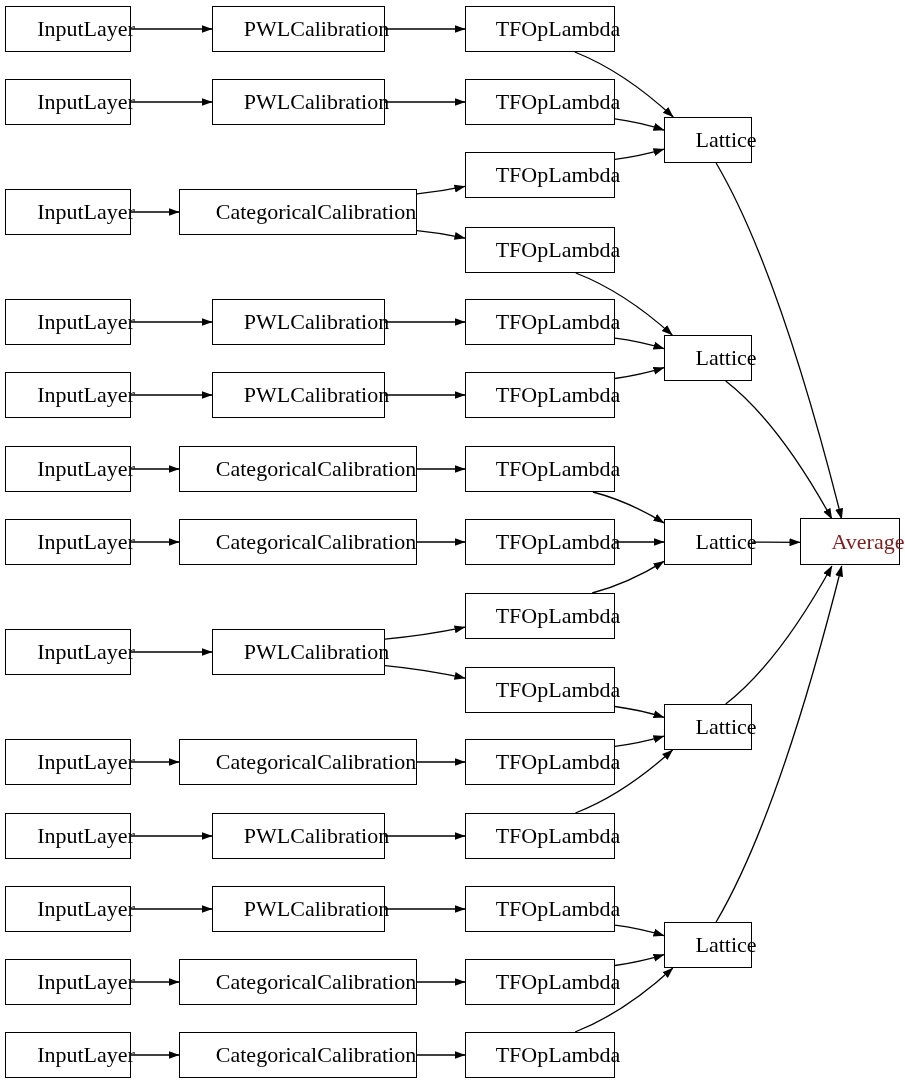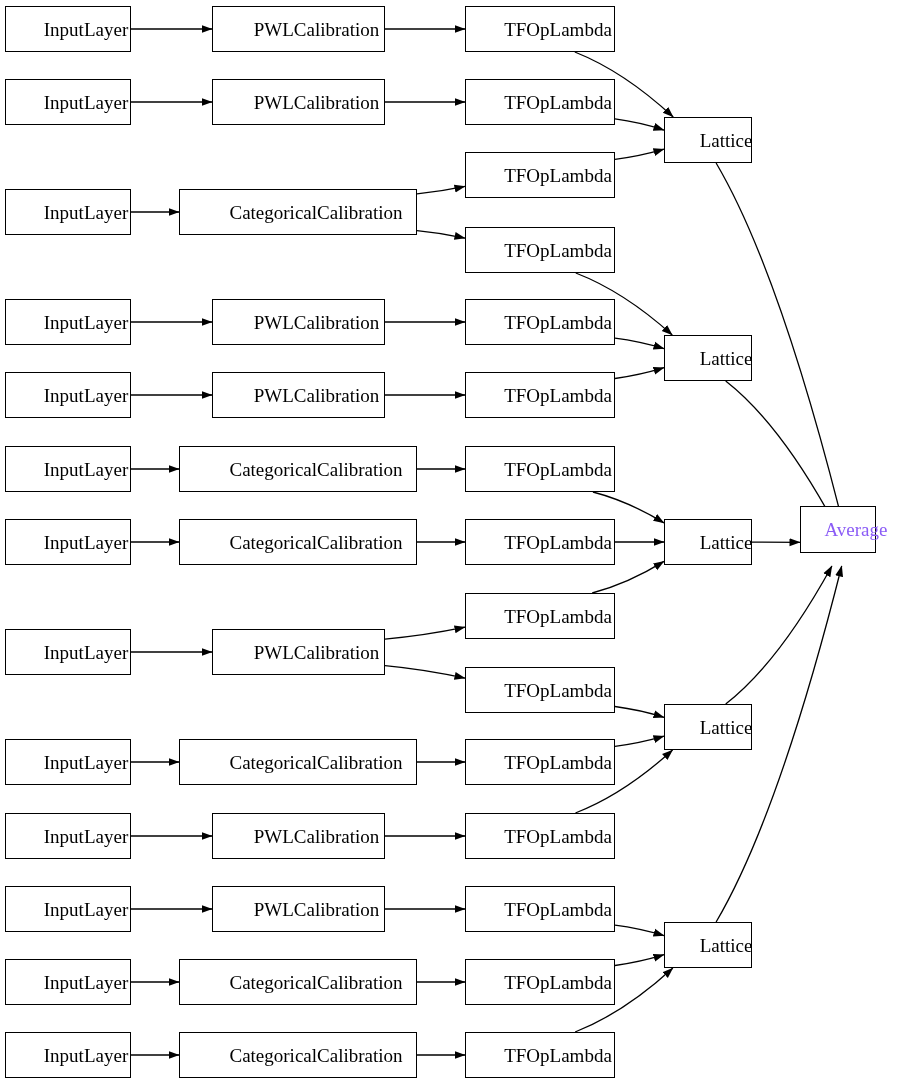--- a/index.html
+++ b/index.html
@@ -24,21 +24,21 @@
   }
   .node {
     position: absolute;
     box-sizing: border-box;
     background: #ffffff;
     border: 1.4px solid #000000;
     color: #000000;
     display: flex;
     align-items: center;
     justify-content: center;
-    font-size: 19px;
+    font-size: 22px;
     white-space: nowrap;
     line-height: 1;
     padding-left: 36px;
   }
 </style>
 </head>
 <body>
 
 <div id="canvas">
   <svg id="edges" width="905" height="1087" viewBox="0 0 905 1087" xmlns="http://www.w3.org/2000/svg">
@@ -138,15 +138,15 @@
       <div class="node" style="left: 465px; top: 739px; width: 150px; height: 46px; border-color: rgb(0, 0, 0); background: rgb(255, 255, 255); color: rgb(0, 0, 0);">TFOpLambda</div>
       <div class="node" style="left: 465px; top: 813px; width: 150px; height: 46px; border-color: rgb(0, 0, 0); background: rgb(255, 255, 255); color: rgb(0, 0, 0);">TFOpLambda</div>
       <div class="node" style="left: 465px; top: 886px; width: 150px; height: 46px; border-color: rgb(0, 0, 0); background: rgb(255, 255, 255); color: rgb(0, 0, 0);">TFOpLambda</div>
       <div class="node" style="left: 465px; top: 959px; width: 150px; height: 46px; border-color: rgb(0, 0, 0); background: rgb(255, 255, 255); color: rgb(0, 0, 0);">TFOpLambda</div>
       <div class="node" style="left: 465px; top: 1032px; width: 150px; height: 46px; border-color: rgb(0, 0, 0); background: rgb(255, 255, 255); color: rgb(0, 0, 0);">TFOpLambda</div>
       <div class="node" style="left: 664px; top: 117px; width: 88px; height: 46px; border-color: rgb(0, 0, 0); background: rgb(255, 255, 255); color: rgb(0, 0, 0);">Lattice</div>
       <div class="node" style="left: 664px; top: 335px; width: 88px; height: 46px; border-color: rgb(0, 0, 0); background: rgb(255, 255, 255); color: rgb(0, 0, 0);">Lattice</div>
       <div class="node" style="left: 664px; top: 519px; width: 88px; height: 46px; border-color: rgb(0, 0, 0); background: rgb(255, 255, 255); color: rgb(0, 0, 0);">Lattice</div>
       <div class="node" style="left: 664px; top: 704px; width: 88px; height: 46px; border-color: rgb(0, 0, 0); background: rgb(255, 255, 255); color: rgb(0, 0, 0);">Lattice</div>
       <div class="node" style="left: 664px; top: 922px; width: 88px; height: 46px; border-color: rgb(0, 0, 0); background: rgb(255, 255, 255); color: rgb(0, 0, 0);">Lattice</div>
-      <div class="node" style="left: 800px; top: 506px; width: 76px; height: 47px; border-color: rgb(0, 0, 0); background: rgb(255, 255, 255); color: #8b5cf6;">Average</div>
+      <div class="node" style="left: 800px; top: 518px; width: 100px; height: 47px; border-color: rgb(0, 0, 0); background: rgb(255, 255, 255); color: #7f1d1d;">Average</div>
     </div>
 </div>
 
 </body></html>

